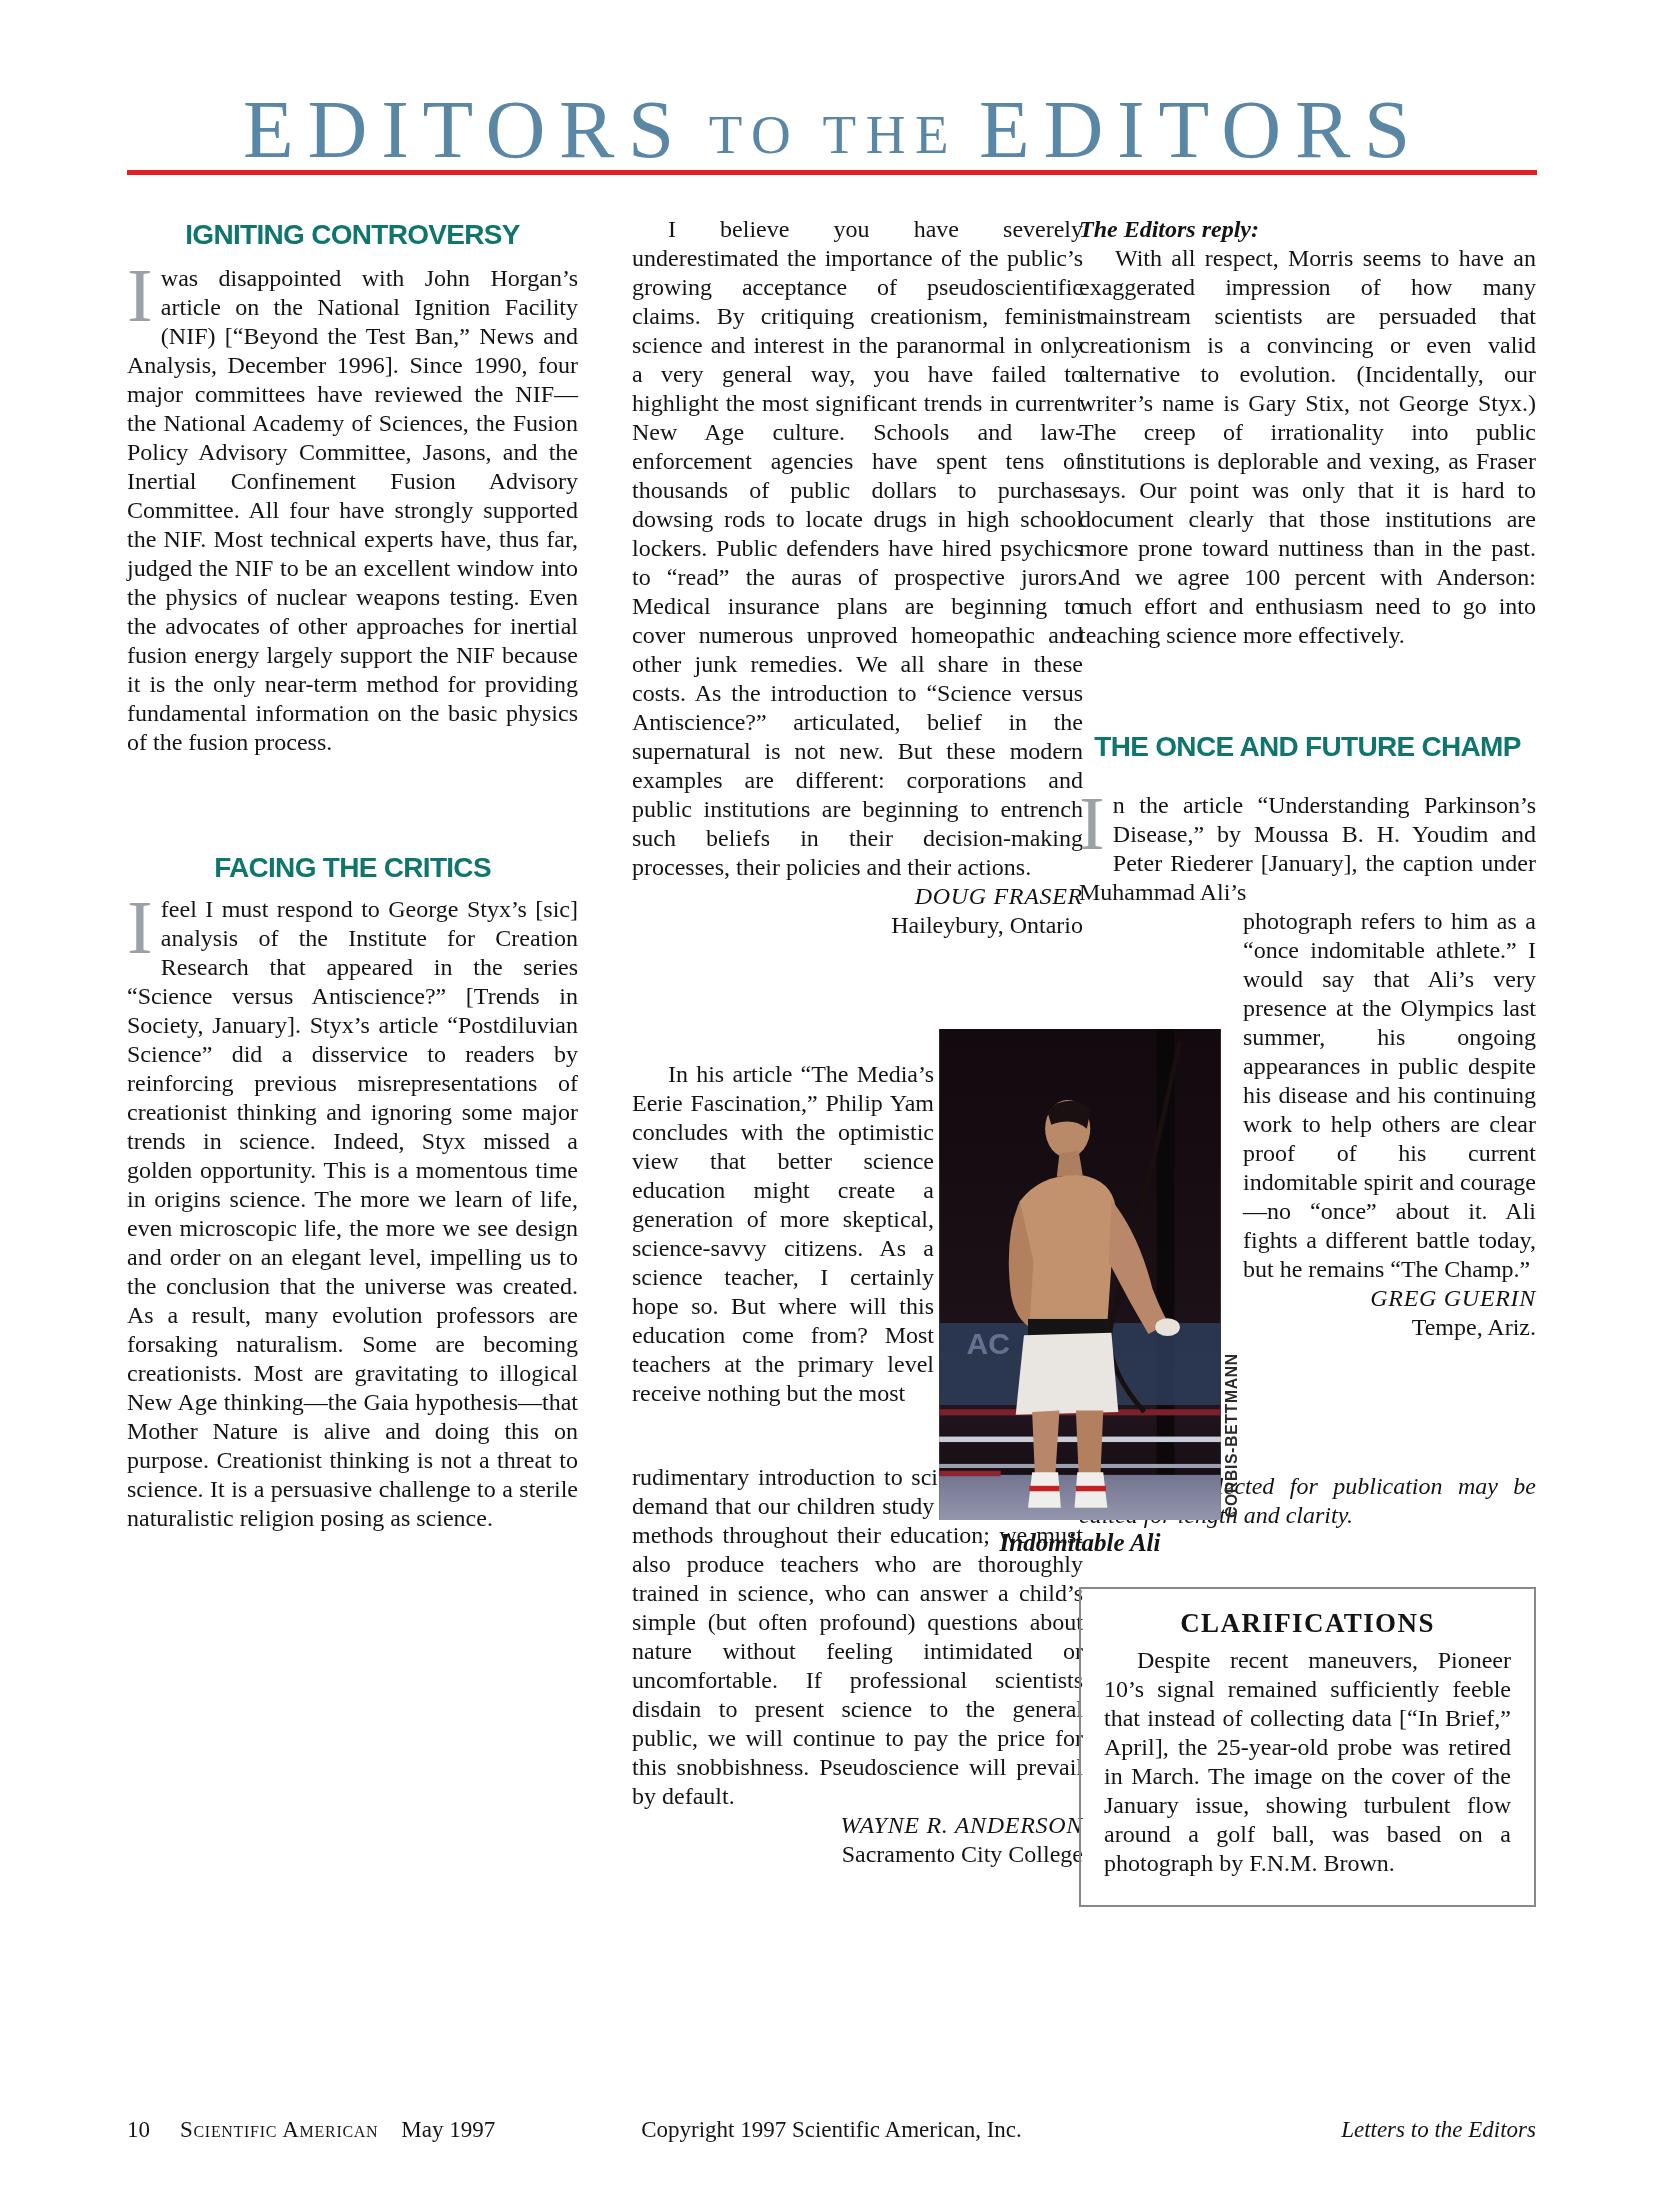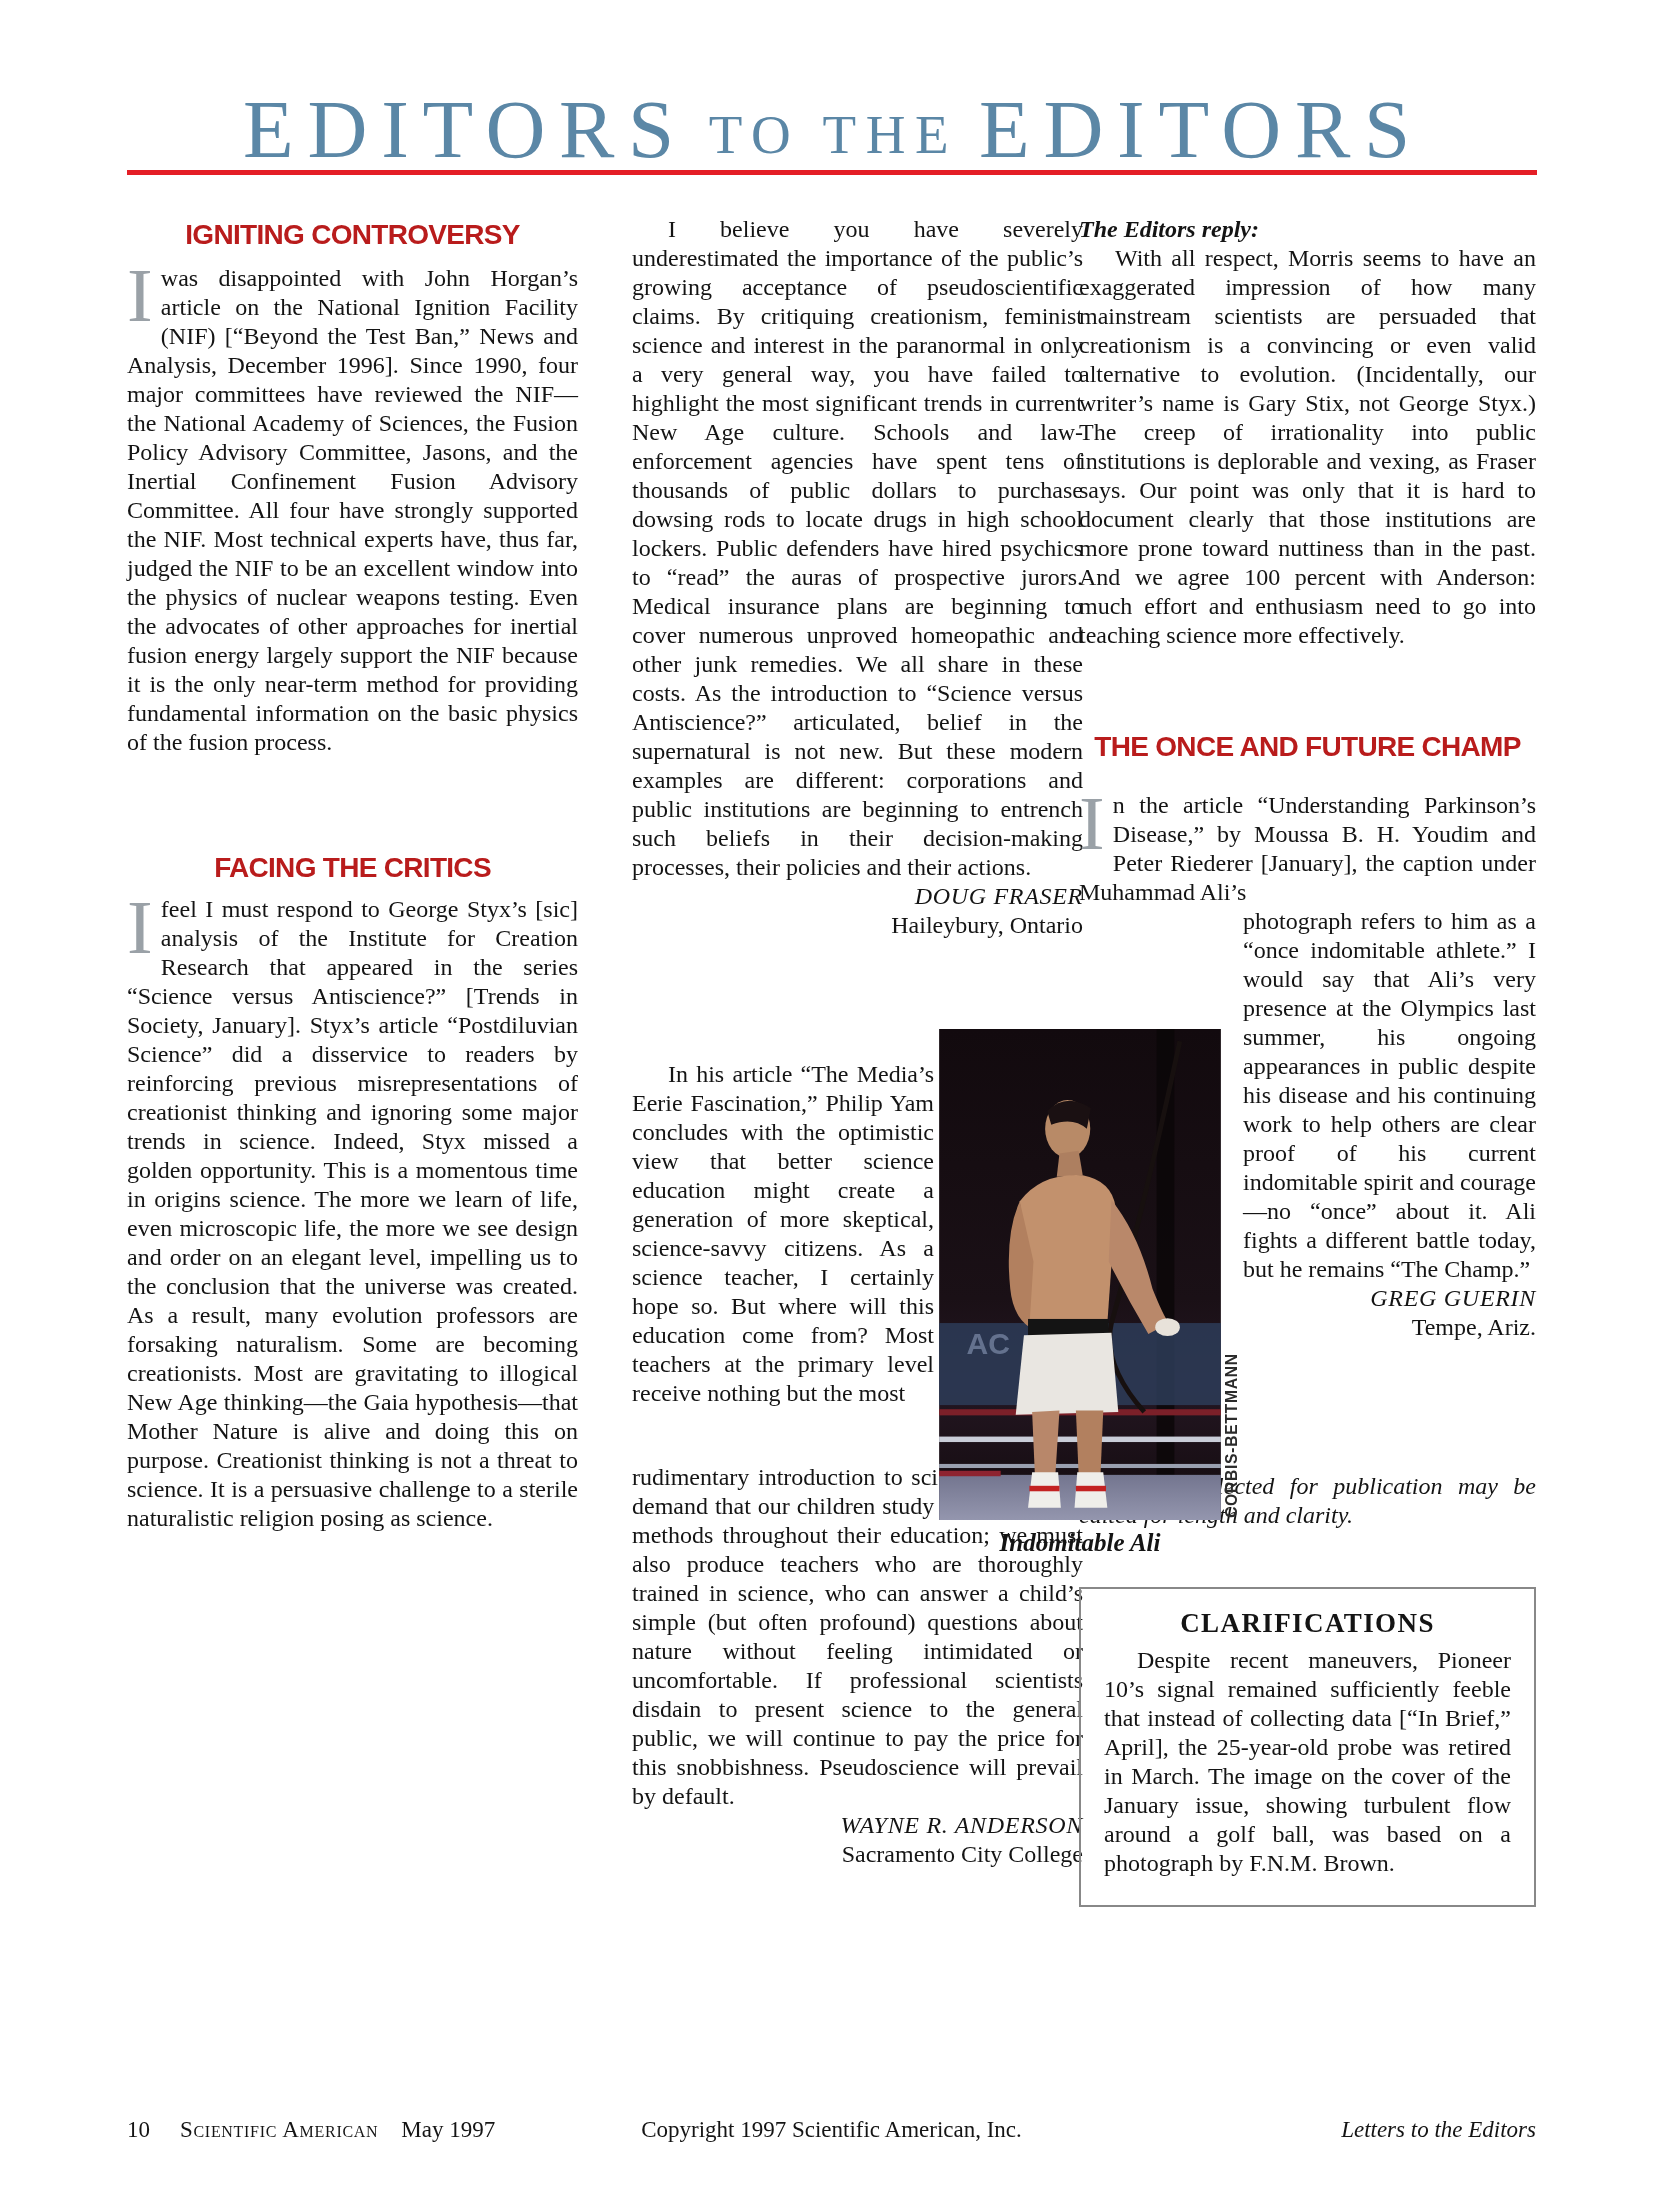--- a/index.html
+++ b/index.html
@@ -25,21 +25,21 @@
     background:#E41E26;
   }
   
   .col{position:absolute;top:205px;width:451px;}
   .col1{left:127px;}
   .col2{left:632px;}
   .col3{left:1079px;width:457px;}
   .red-head{
     font-family:"Liberation Sans", sans-serif;
     font-weight:bold;font-size:28px;line-height:30px;
-    letter-spacing:-0.7px;color:#b91c1c;text-align:center;
+    letter-spacing:-0.7px;color:#0f766e;text-align:center;
     margin:0;
   }
   .body{
     font-size:24px;line-height:29px;text-align:justify;margin:0;
     text-justify:inter-word;
   }
   .indent{text-indent:36px;}
   .dropcap{
     float:left;color:#9AA1A7;
     font-size:77px;line-height:59px;

